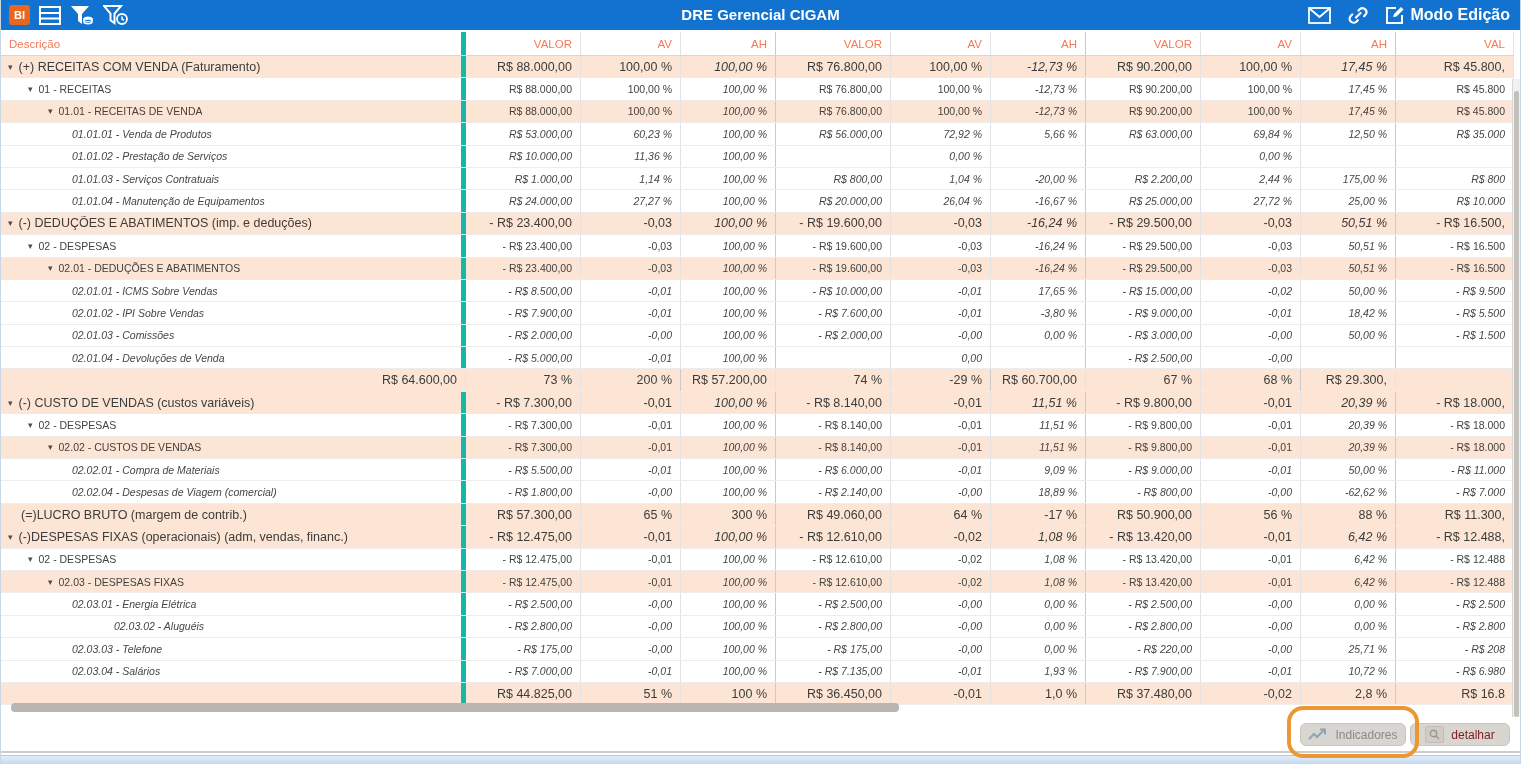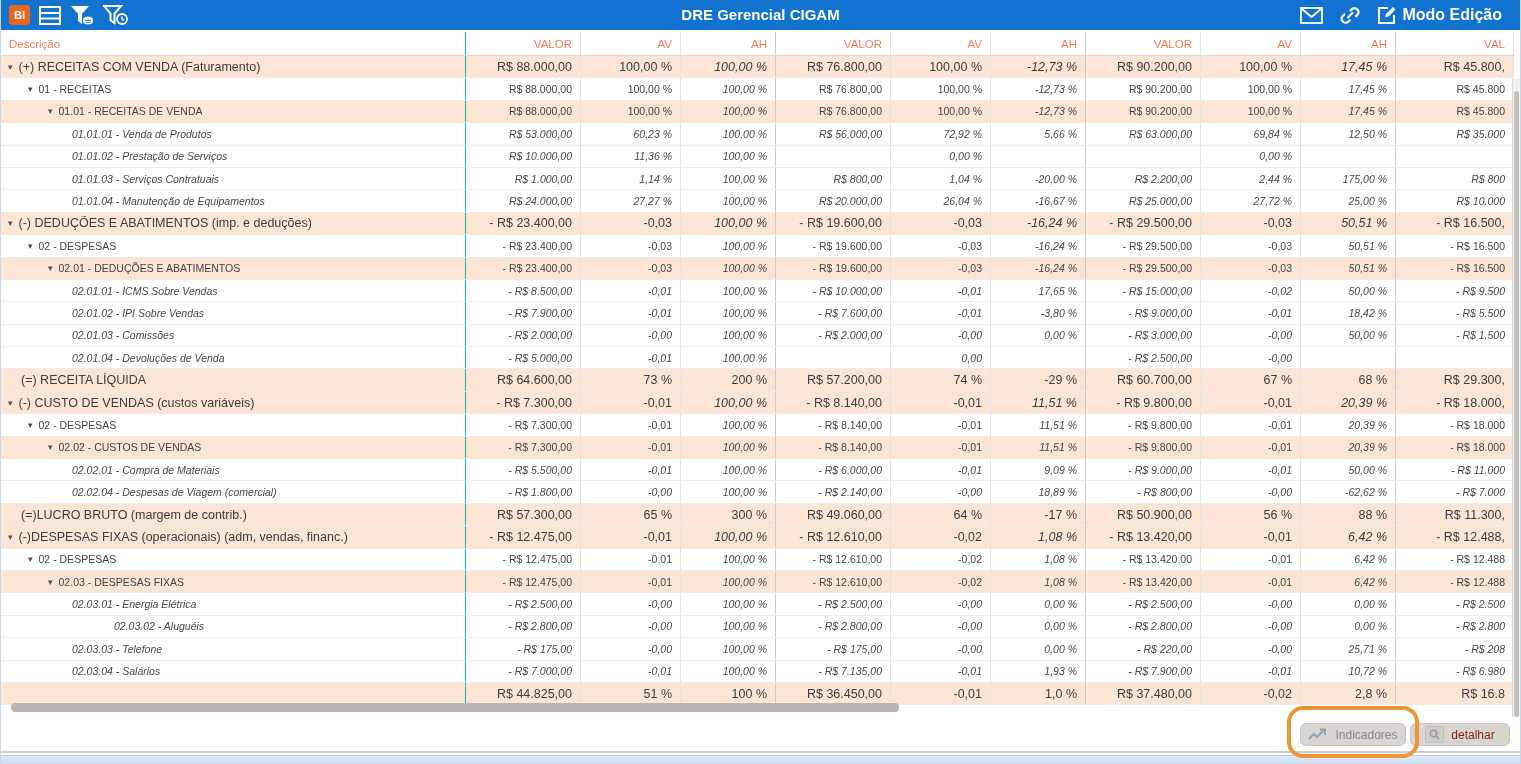--- a/index.html
+++ b/index.html
@@ -18,21 +18,21 @@
   .tb-left{display:flex;align-items:center;gap:9px;padding-left:8px;z-index:2;}
   .bi-badge{
     width:21px;height:20px;background:#ea661f;border-radius:3px;color:#fff;
     font-weight:bold;font-size:11px;display:flex;align-items:center;justify-content:center;
   }
   .tb-icon{display:flex;align-items:center;justify-content:center;cursor:pointer;}
   .tb-title{
     position:absolute;left:0;right:0;top:0;height:30px;line-height:30px;
     text-align:center;color:#ffffff;font-weight:bold;font-size:15px;z-index:1;
   }
-  .tb-right{margin-left:auto;display:flex;align-items:center;gap:16px;padding-right:18px;z-index:2;}
+  .tb-right{margin-left:auto;display:flex;align-items:center;gap:16px;padding-right:10px;z-index:2;}
   .mode-btn{
     display:flex;align-items:center;gap:5px;background:none;border:none;cursor:pointer;
     color:#fff;font-weight:bold;font-size:16px;font-family:inherit;padding:0;
   }
   
   .grid{
     position:absolute;left:0;top:30px;width:1513px;height:687px;overflow:hidden;
     border-top:2px solid #ffffff;background:#fff;box-sizing:border-box;
   }
   .row{
@@ -41,21 +41,21 @@
     height:22.4px;box-sizing:border-box;border-bottom:1px solid #ececec;align-items:center;
   }
   .row.ghead{height:24px;border-bottom:1px solid #dcdcdc;}
   .row.chead{height:24px;border-bottom:1px solid #d6d6d6;}
   .cell{
     height:100%;display:flex;align-items:center;box-sizing:border-box;
     border-right:1px solid #e3e3e3;overflow:hidden;white-space:nowrap;
   }
   .cell.num{justify-content:flex-end;padding-right:8px;}
   .cell.gb{border-right:1px solid #cbcbcb;}
-  .cell.descol{border-right:1px solid #14b8a6;}
+  .cell.descol{border-right:5px solid #14b8a6;}
   .mlabel{justify-content:center;color:#8f8f8f;font-size:11.5px;grid-column:span 3;}
   .hlabel{color:#f47a58;font-size:11.5px;}
   .desc-h{padding-left:8px;}
   .peach{background:#fce5d4;}
   
   .lv0 .cell,.total .cell{font-size:12.5px;color:#3c3c3c;}
   .lv1 .cell,.lv2 .cell{font-size:10.5px;color:#424242;}
   .lv3 .cell{font-size:10.5px;color:#464646;font-style:italic;}
   .valnum{color:#2f2f2f;}
   .ah-b{color:#3577b8;font-style:italic;}
@@ -383,23 +383,20 @@
       <div class="cell num gb ah-b">100,00 %</div>
       <div class="cell num valnum"></div>
       <div class="cell num valnum">0,00</div>
       <div class="cell num gb "></div>
       <div class="cell num valnum">- R$ 2.500,00</div>
       <div class="cell num valnum">-0,00</div>
       <div class="cell num gb "></div>
       <div class="cell num valnum"></div>
     </div>
     <div class="row total peach">
-      <div class="cell descol indT">
-        <div class="" style="overflow: hidden; text-overflow: clip; white-space: nowrap;">(=) RECEITA LÍQUIDA</div>
-      </div>
       <div class="cell num valnum">R$ 64.600,00</div>
       <div class="cell num valnum">73 %</div>
       <div class="cell num gb ah-k">200 %</div>
       <div class="cell num valnum">R$ 57.200,00</div>
       <div class="cell num valnum">74 %</div>
       <div class="cell num gb ah-k">-29 %</div>
       <div class="cell num valnum">R$ 60.700,00</div>
       <div class="cell num valnum">67 %</div>
       <div class="cell num gb ah-k">68 %</div>
       <div class="cell num valnum">R$ 29.300,</div>

